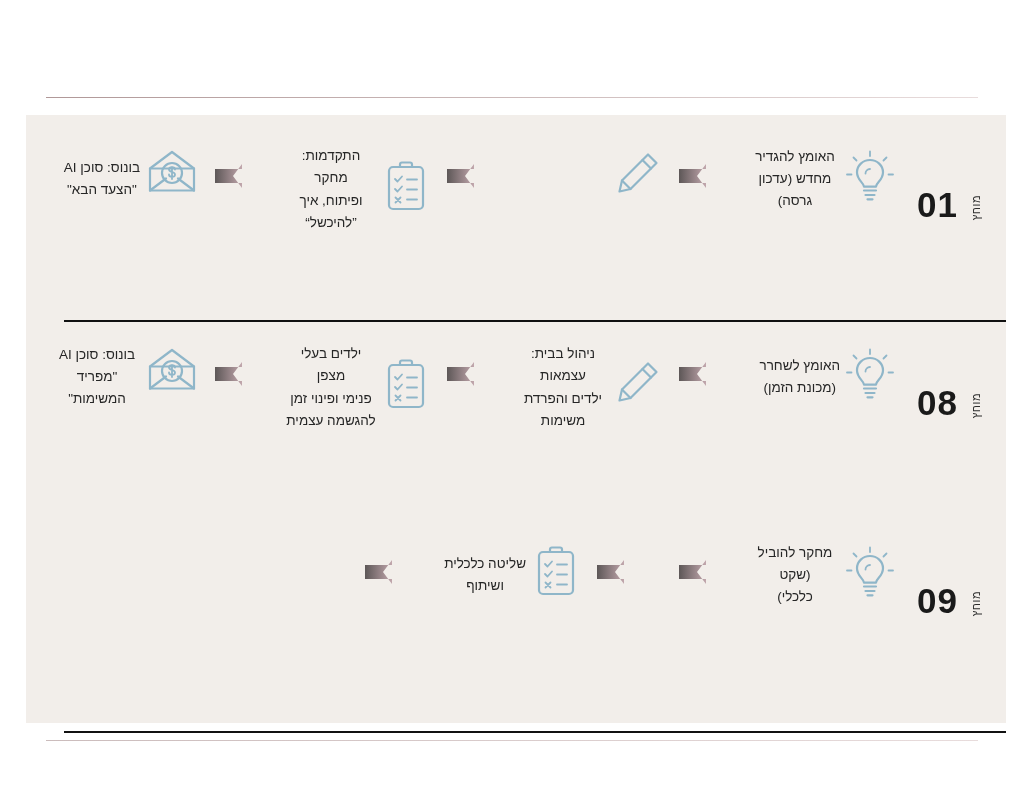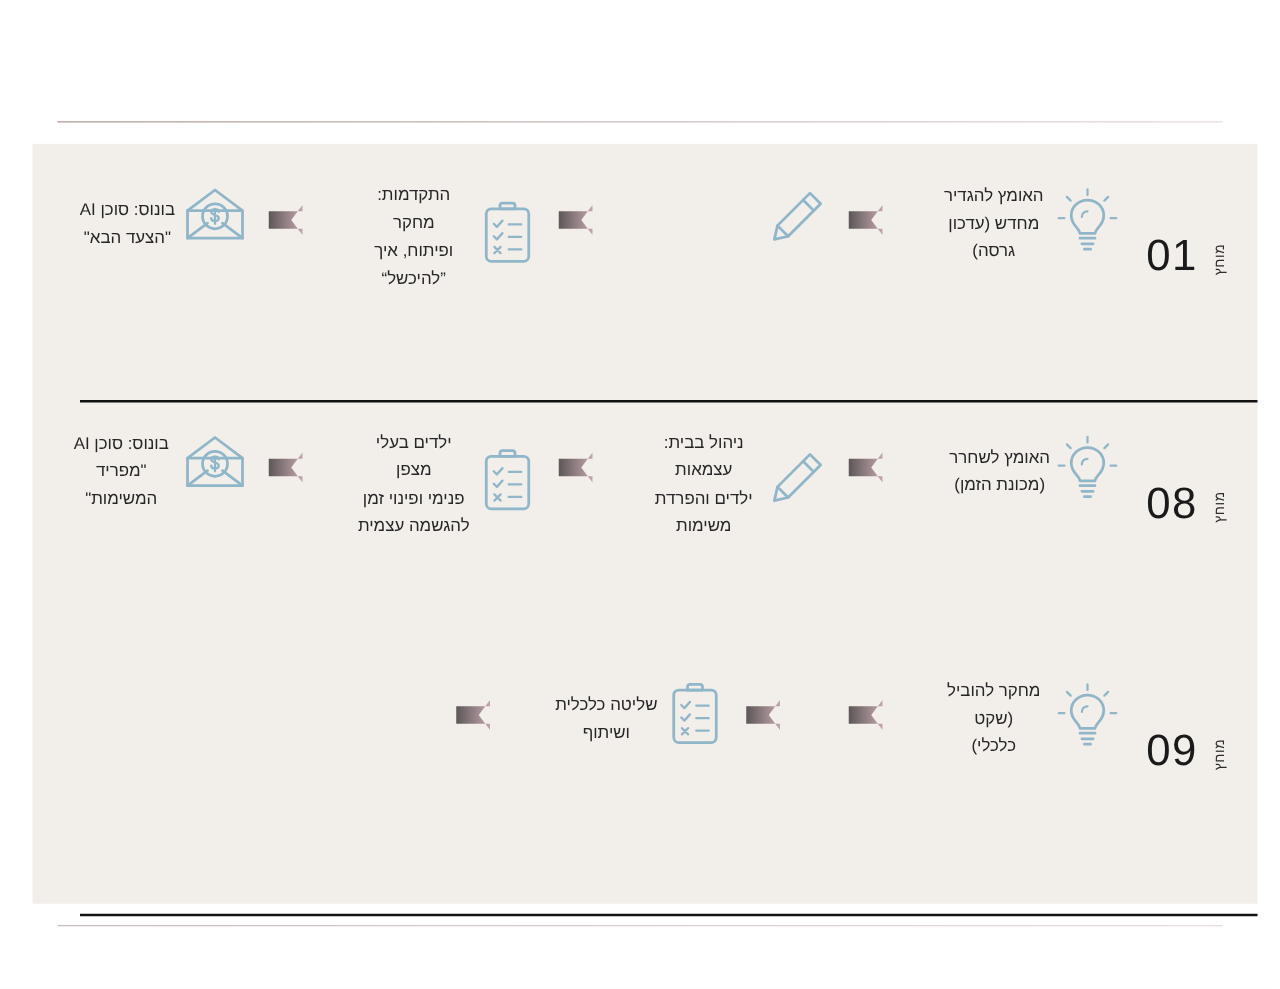--- a/index.html
+++ b/index.html
@@ -87,21 +87,21 @@
     letter-spacing: 0.5px;
     writing-mode: vertical-rl;
     transform: rotate(180deg);
     white-space: nowrap;
   }
   .row-number {
     position: absolute;
     right: 48px;
     top: 62px;
     font-size: 35px;
-    font-weight: 400;
+    font-weight: 700;
     color: #1a1a1a;
     letter-spacing: 1px;
     font-family: "Liberation Sans", sans-serif;
   }
 
   
   .flow {
     position: absolute;
     right: 110px;
     left: 10px;

